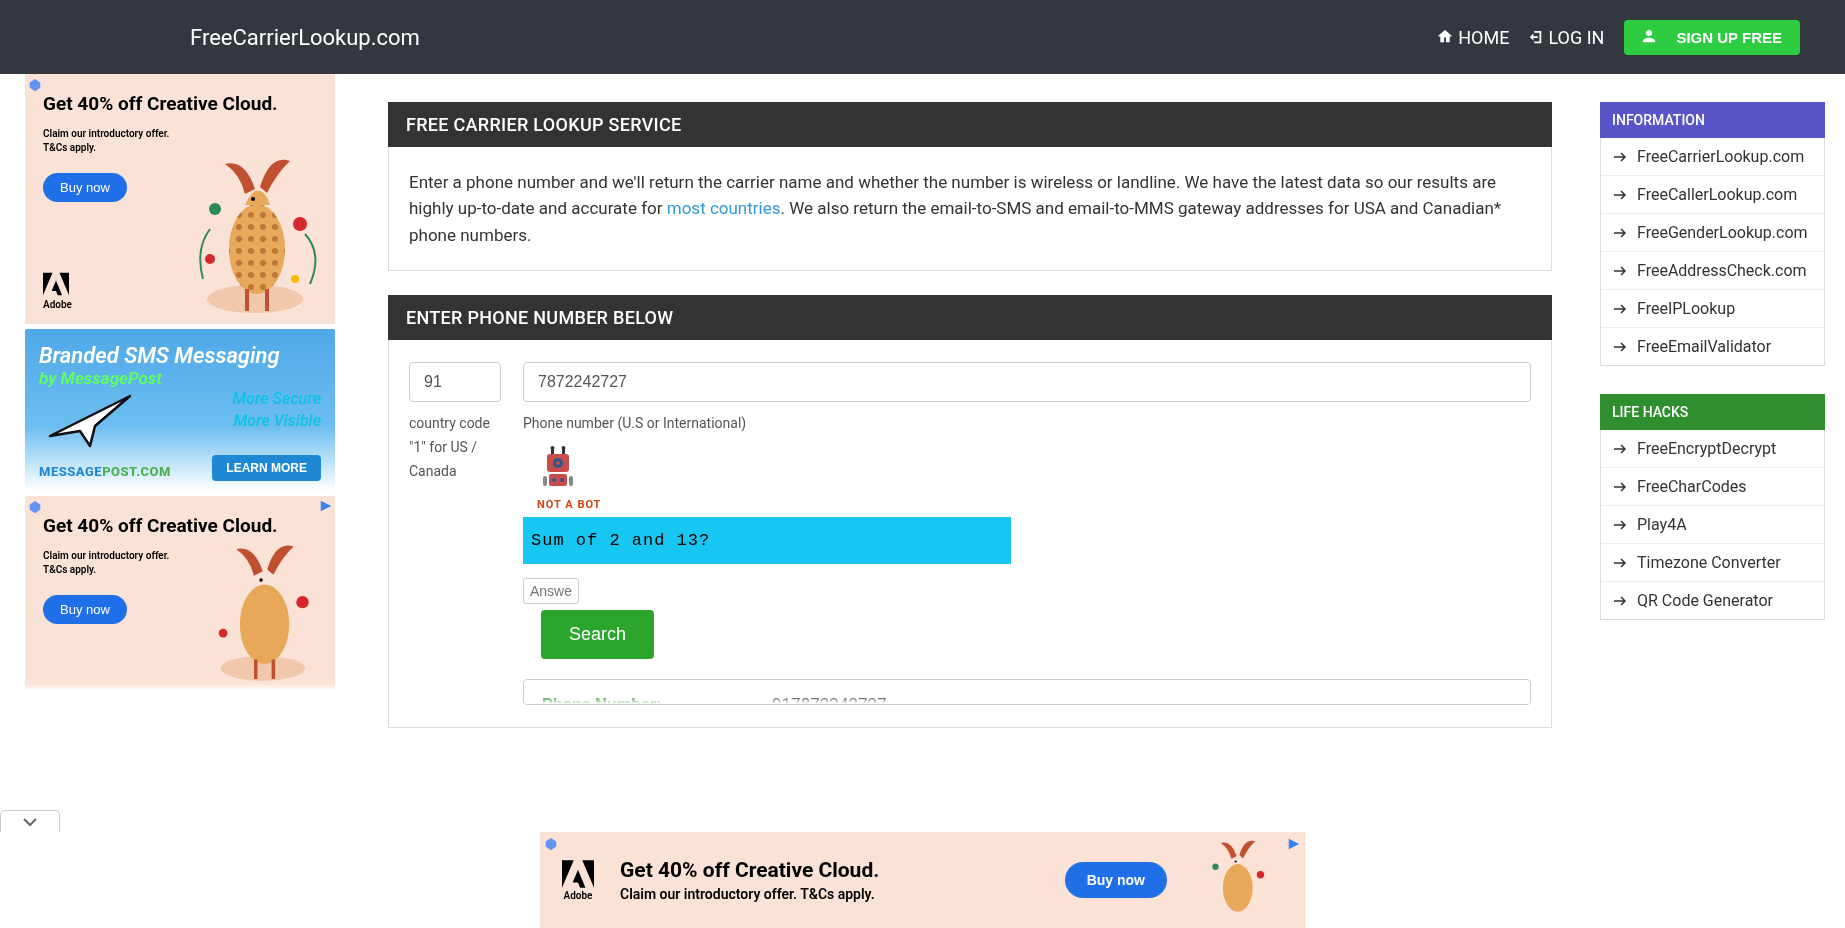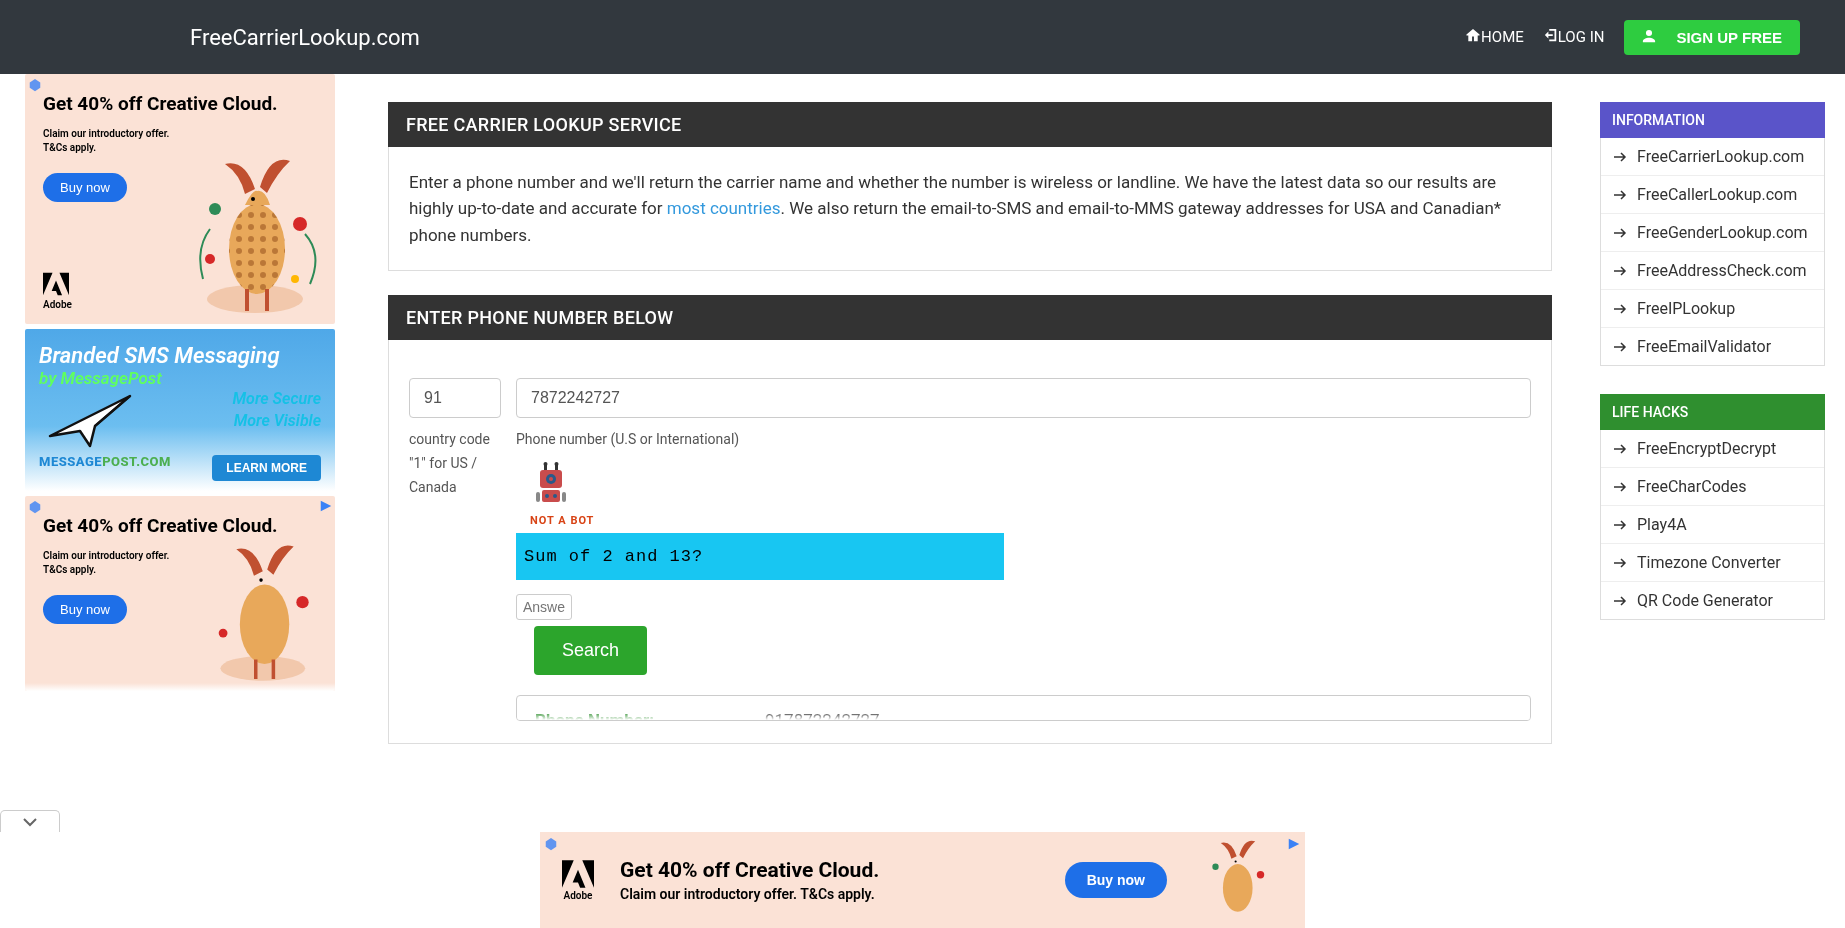--- a/index.html
+++ b/index.html
@@ -23,23 +23,24 @@
   }
   .nav-right {
     margin-left: auto;
     display: flex;
     align-items: center;
     gap: 20px;
   }
   .nav-link {
     color: #fff;
     text-decoration: none;
-    font-size: 15px;
+    font-size: 18px;
     display: flex;
     align-items: center;
+    gap: 5px;
     cursor: pointer;
   }
   .signup-btn {
     background: #2ecc40;
     color: #fff;
     border: none;
     padding: 9px 18px;
     border-radius: 4px;
     font-size: 15px;
     display: flex;
@@ -88,21 +89,21 @@
   }
   .ad-badge { position:absolute; top:3px; left:3px; width:14px; height:14px; }
   .ad-sms {
     background: linear-gradient(180deg,#4fa8e8 0%, #6cbef0 60%, #fff 100%);
     height: 162px; width: 310px; padding: 14px 14px; position:relative; color:#fff;
   }
   .ad-sms .t1 { font-size: 22px; font-weight:600; font-style:italic; }
   .ad-sms .t2 { font-size: 17px; color:#5fff5f; font-style:italic; font-weight:600; }
   .ad-sms .t3 { color:#15c1e6; font-size:16px; font-style:italic; text-align:right; line-height:1.4; margin-top:0; font-weight:600;}
   .ad-sms .plane { position:absolute; left:20px; top:62px; }
-  .ad-sms .brandtxt { position:absolute; left:14px; bottom:22px; font-size:13px; font-weight:800; letter-spacing:0.5px; }
+  .ad-sms .brandtxt { position:absolute; left:14px; bottom:12px; font-size:13px; font-weight:800; letter-spacing:0.5px; }
   .ad-sms .brandtxt .m1{color:#1e88d4;} .ad-sms .brandtxt .m2{color:#4caf50;}
   .ad-sms .learn { position:absolute; right:14px; bottom:10px; background:#1e88d4; color:#fff; border:none; padding:6px 14px; border-radius:4px; font-size:12px; font-weight:700; cursor:pointer;}
   .ad-tri { position:absolute; top:2px; right:2px; width:14px; height:14px; }
 
   .main-col {
     flex: 1;
     padding: 28px 48px 0 48px;
     min-width: 0;
   }
   .panel-header {
@@ -121,22 +122,22 @@
   }
   .desc {
     font-size: 17px;
     line-height: 1.55;
     color: #333;
   }
   .desc a { color: #3399dd; text-decoration: none; }
 
   .form-row {
     display: flex;
-    gap: 15px;
-    margin-top: 16px;
+    gap: 22px;
+    margin-top: 0;
   }
   .form-body { padding: 22px 20px; border:1px solid #ddd; border-top:none; }
   .input {
     border: 1px solid #ccc;
     border-radius: 4px;
     padding: 10px 14px;
     font-size: 16px;
     width: 100%;
     color: #555;
   }

